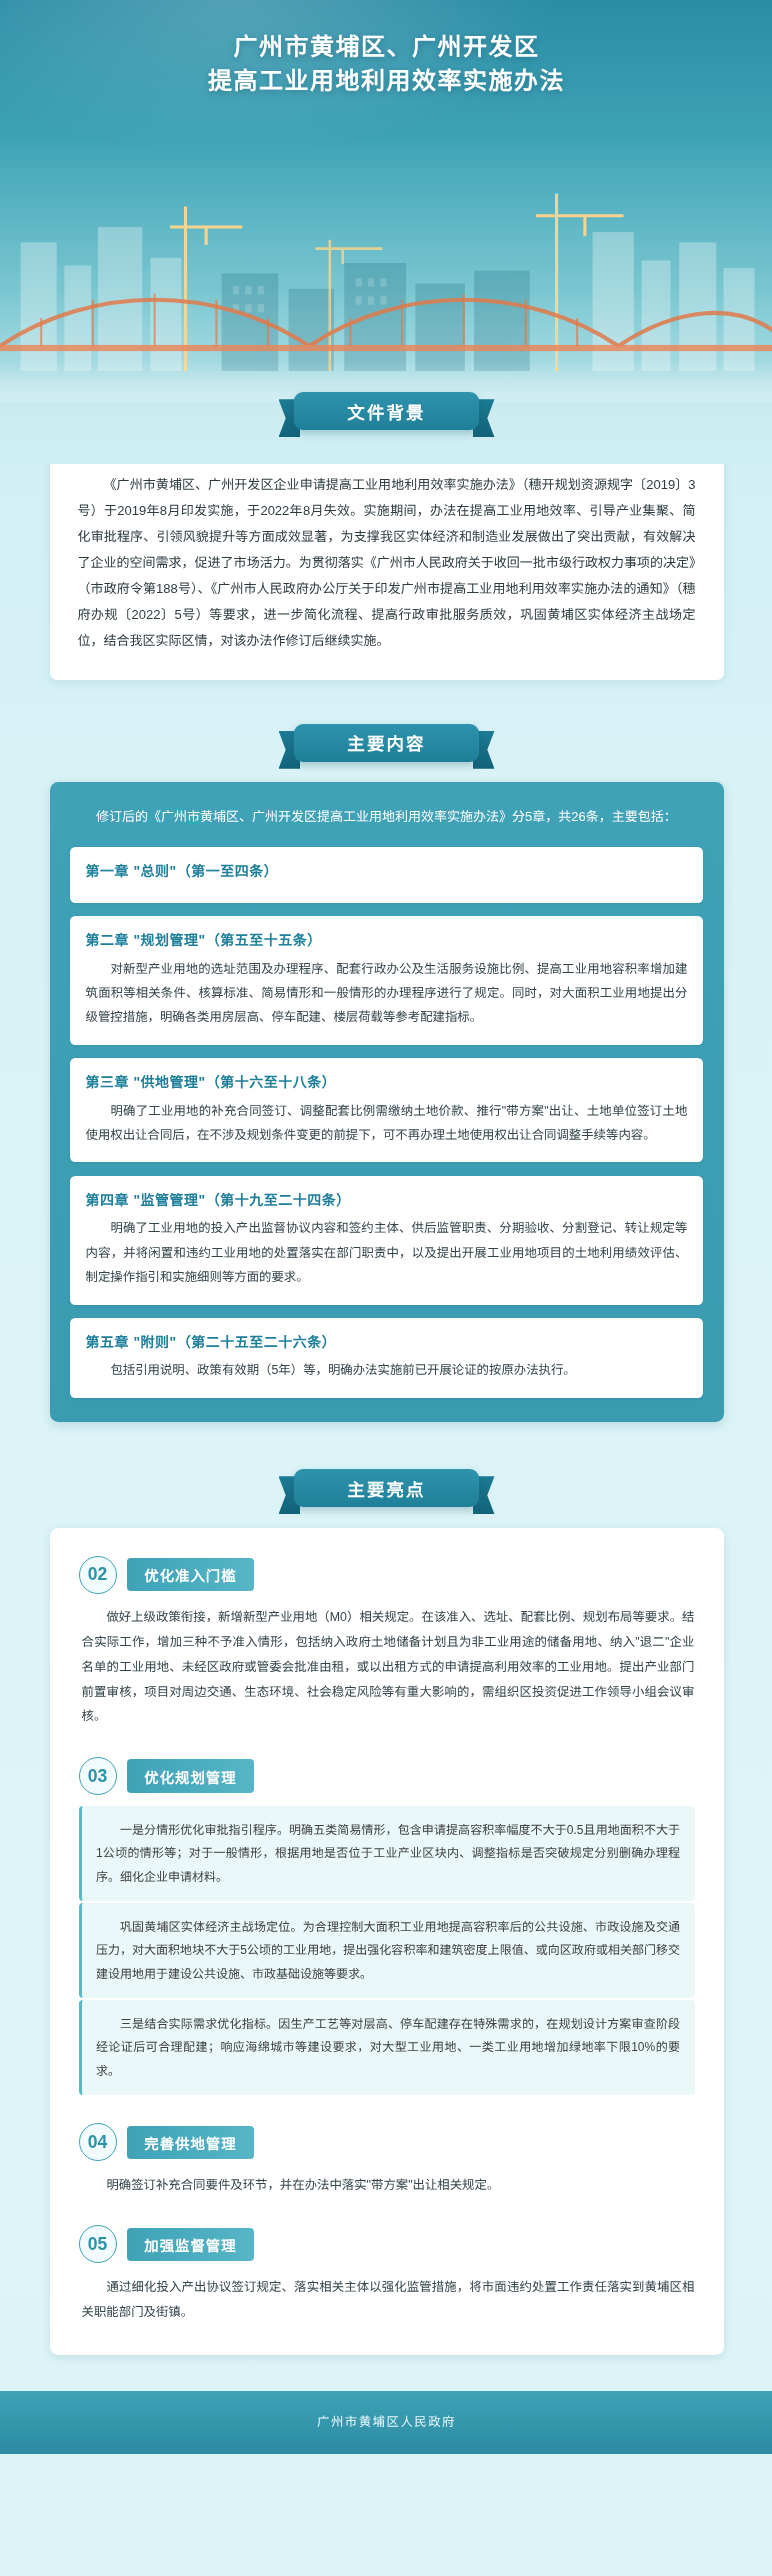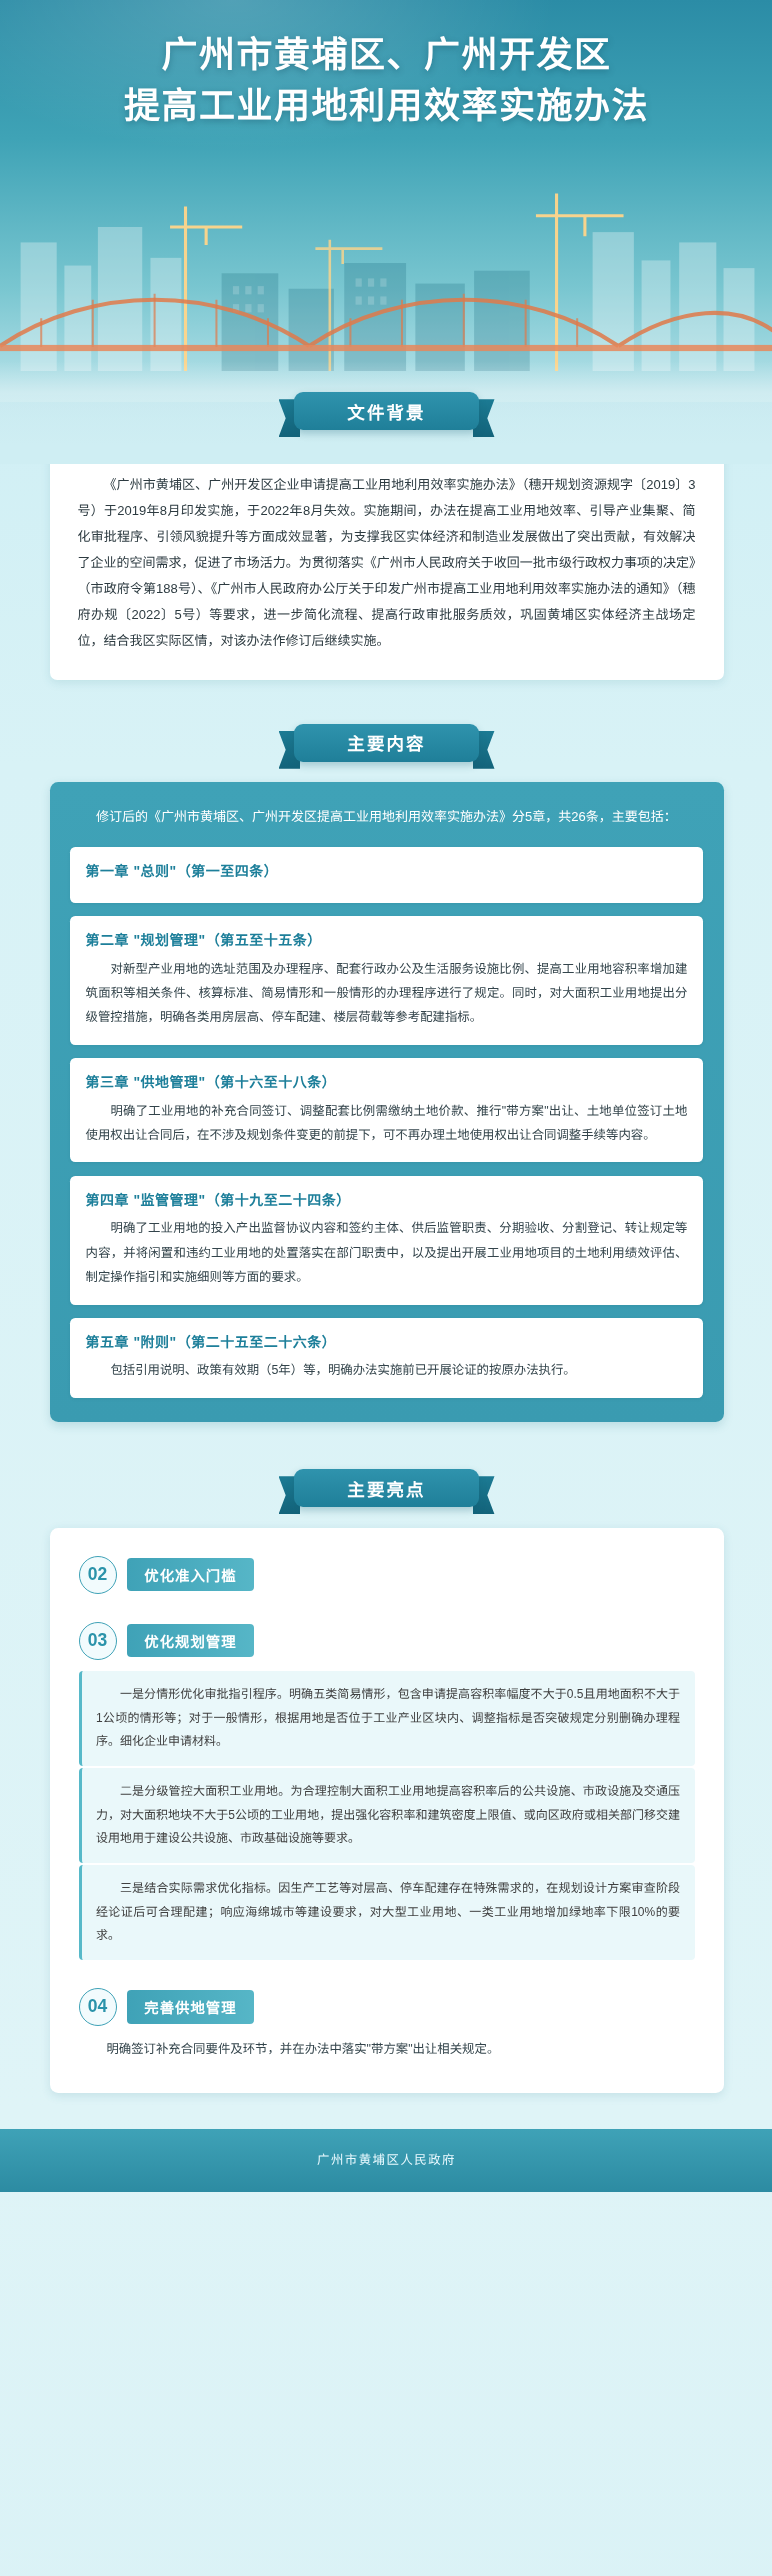--- a/index.html
+++ b/index.html
@@ -31,21 +31,21 @@
       linear-gradient(180deg, #2b8ca6 0%, #3fa3b6 30%, #79c6d0 62%, #b6e2e9 85%, #d2eff4 100%);
   }
   .hero-title-wrap {
     position: absolute;
     top: 30px; left: 0; width: 773px;
     text-align: center;
     z-index: 8;
   }
   .hero-title-line {
     color: #ffffff;
-    font-size: 36px;
+    font-size: 24px;
     font-weight: bold;
     letter-spacing: 1.5px;
     line-height: 1.42;
     text-shadow: 0 2.1px 6.2px rgba(8,60,80,0.35);
     font-family: Liberation Serif, serif;
   }
 
   
   .city {
     position: absolute;
@@ -354,40 +354,48 @@
     </div>
 
     <div class="high-card">
 
 
       <div class="hl">
         <div class="hl-head">
           <div class="hl-num">02</div>
           <div class="hl-title">优化准入门槛</div>
         </div>
+        <div class="hl-body">做好上级政策衔接，新增新型产业用地（M0）相关规定。在该准入、选址、配套比例、规划布局等要求。结合实际工作，增加三种不予准入情形，包括纳入政府土地储备计划且为非工业用途的储备用地、纳入"退二"企业名单的工业用地、未经区政府或管委会批准由租，或以出租方式的申请提高利用效率的工业用地。提出产业部门前置审核，项目对周边交通、生态环境、社会稳定风险等有重大影响的，需组织区投资促进工作领导小组会议审核。</div>
       </div>
 
       <div class="hl">
         <div class="hl-head">
           <div class="hl-num">03</div>
           <div class="hl-title">优化规划管理</div>
         </div>
         <div class="sub-box">一是分情形优化审批指引程序。明确五类简易情形，包含申请提高容积率幅度不大于0.5且用地面积不大于1公顷的情形等；对于一般情形，根据用地是否位于工业产业区块内、调整指标是否突破规定分别删确办理程序。细化企业申请材料。</div>
-        <div class="sub-box">二是分级管控大面积工业用地。为合理控制大面积工业用地提高容积率后的公共设施、市政设施及交通压力，对大面积地块不大于5公顷的工业用地，提出强化容积率和建筑密度上限值、或向区政府或相关部门移交建设用地用于建设公共设施、市政基础设施等要求。</div>
+        <div class="sub-box">巩固黄埔区实体经济主战场定位。为合理控制大面积工业用地提高容积率后的公共设施、市政设施及交通压力，对大面积地块不大于5公顷的工业用地，提出强化容积率和建筑密度上限值、或向区政府或相关部门移交建设用地用于建设公共设施、市政基础设施等要求。</div>
         <div class="sub-box">三是结合实际需求优化指标。因生产工艺等对层高、停车配建存在特殊需求的，在规划设计方案审查阶段经论证后可合理配建；响应海绵城市等建设要求，对大型工业用地、一类工业用地增加绿地率下限10%的要求。</div>
       </div>
 
       <div class="hl">
         <div class="hl-head">
           <div class="hl-num">04</div>
           <div class="hl-title">完善供地管理</div>
         </div>
         <div class="hl-body">明确签订补充合同要件及环节，并在办法中落实"带方案"出让相关规定。</div>
       </div>
 
+      <div class="hl">
+        <div class="hl-head">
+          <div class="hl-num">05</div>
+          <div class="hl-title">加强监督管理</div>
+        </div>
+        <div class="hl-body">通过细化投入产出协议签订规定、落实相关主体以强化监管措施，将市面违约处置工作责任落实到黄埔区相关职能部门及街镇。</div>
+      </div>
 
     </div>
   </div>
 
   <div class="footer">
     <div>广州市黄埔区人民政府</div>
   </div>
 
 </div>
 

